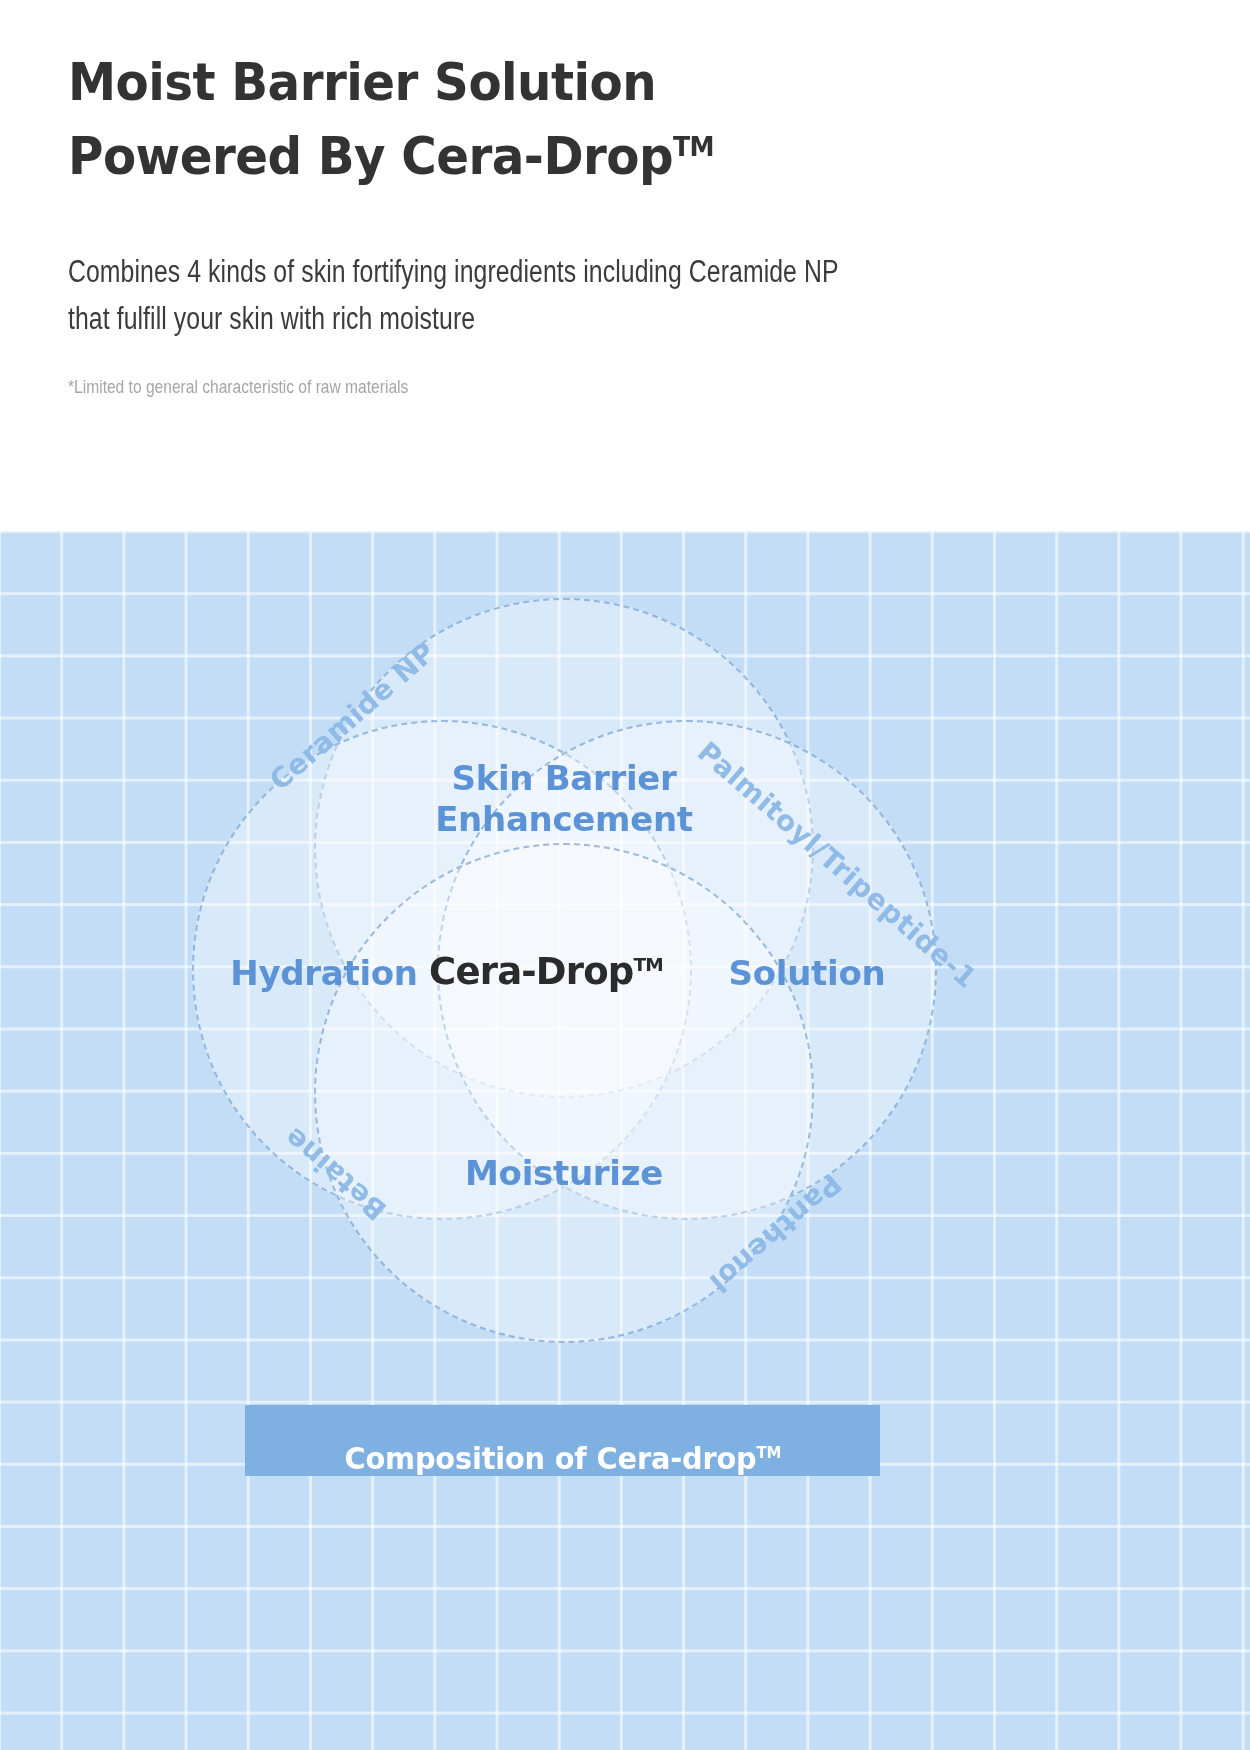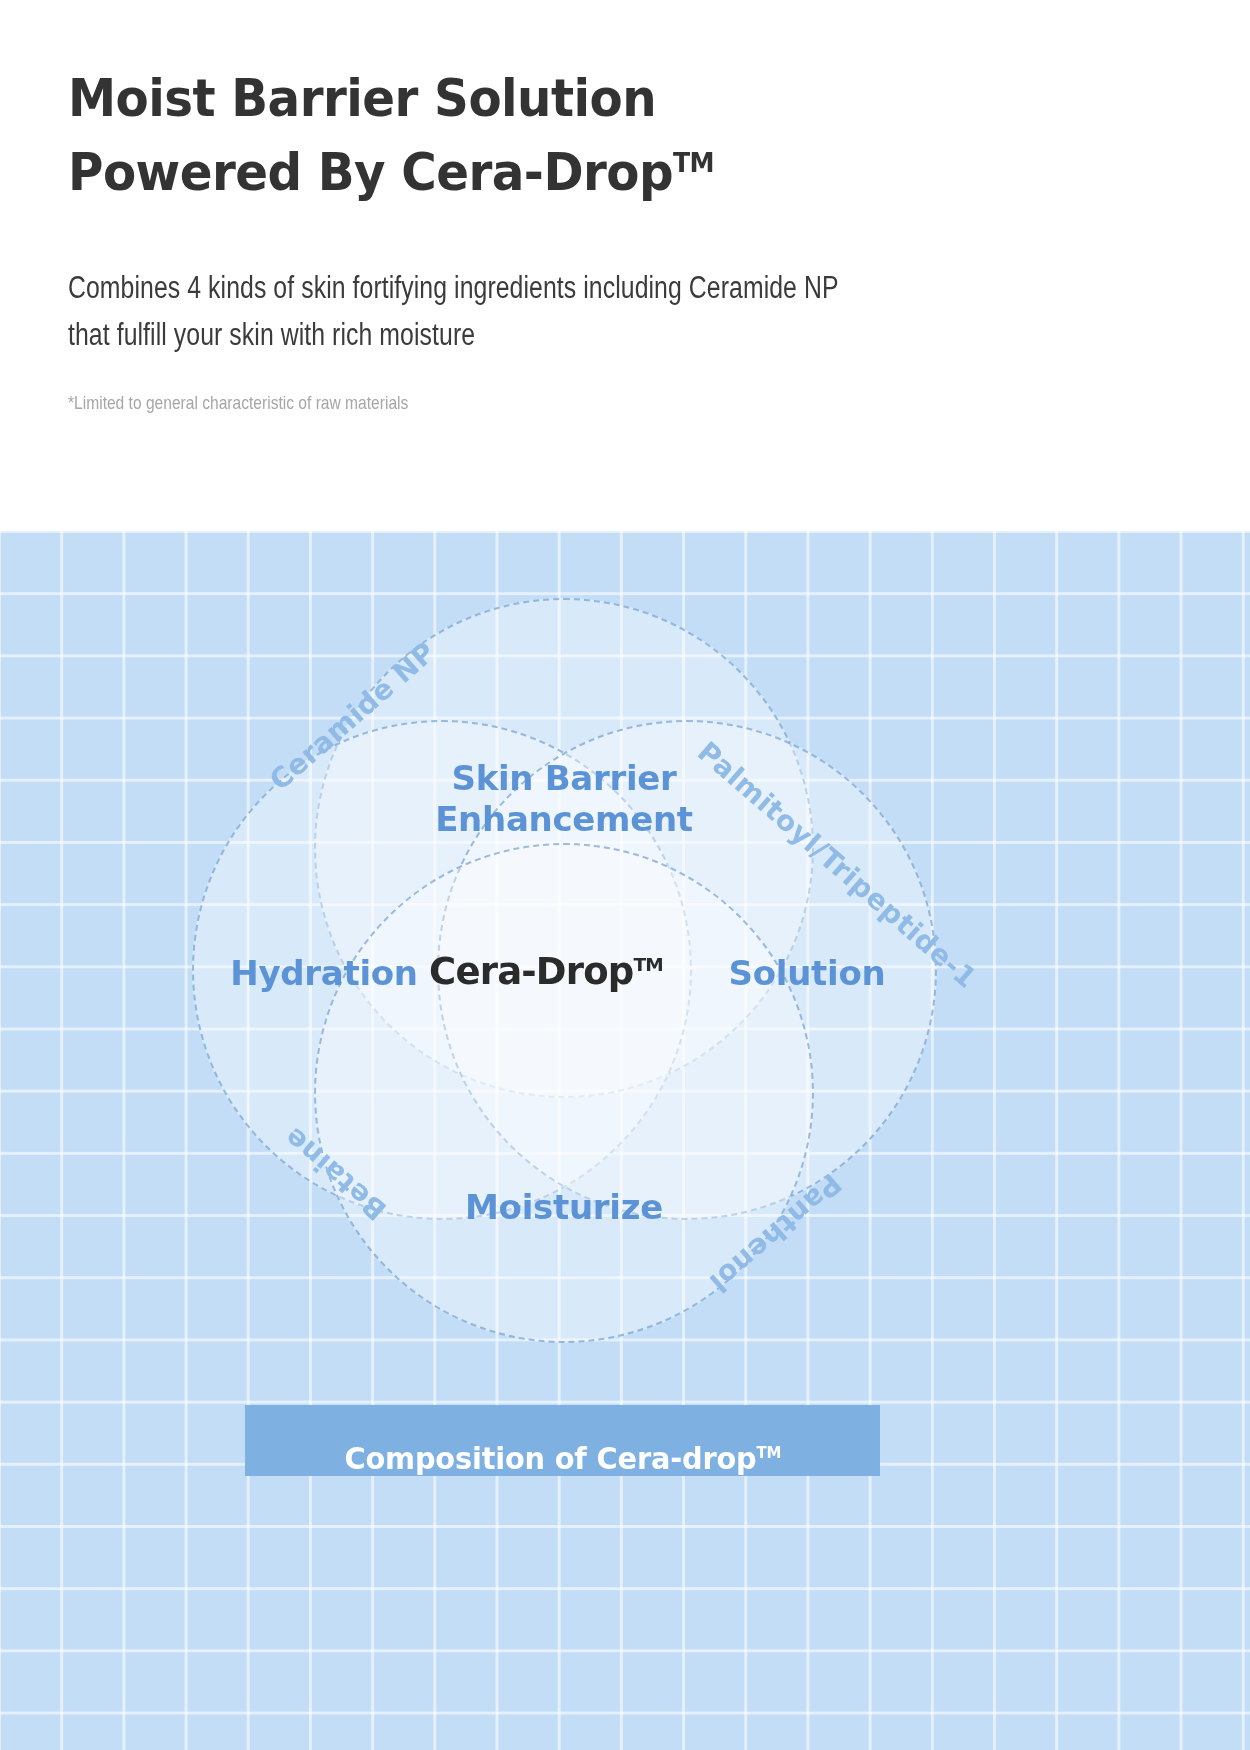--- a/index.html
+++ b/index.html
@@ -20,21 +20,20 @@
   }
 
   
   .header {
     position: absolute;
     left: 0; top: 0;
     width: 1250px;
     height: 531px;
     background: #ffffff;
     padding: 46px 0 0 68px;
-    margin-top: 16px;
   }
 
   .title {
     font-family: "DejaVu Sans", sans-serif;
     font-weight: bold;
     font-size: 52px;
     line-height: 1.42;
     color: #333333;
     letter-spacing: -0.6px;
     white-space: pre-line;
@@ -128,21 +127,20 @@
   }
   .lbl-right {
     left: 505px; top: 355px;
     width: 220px;
     font-size: 34px;
   }
   .lbl-bottom {
     left: 222px; top: 555px;
     width: 300px;
     font-size: 34px;
-    margin-top: 34px;
   }
 
   .center-label {
     position: absolute;
     left: 204px; top: 352px;
     width: 300px;
     text-align: center;
     font-family: "DejaVu Sans", sans-serif;
     font-weight: bold;
     font-size: 37px;

